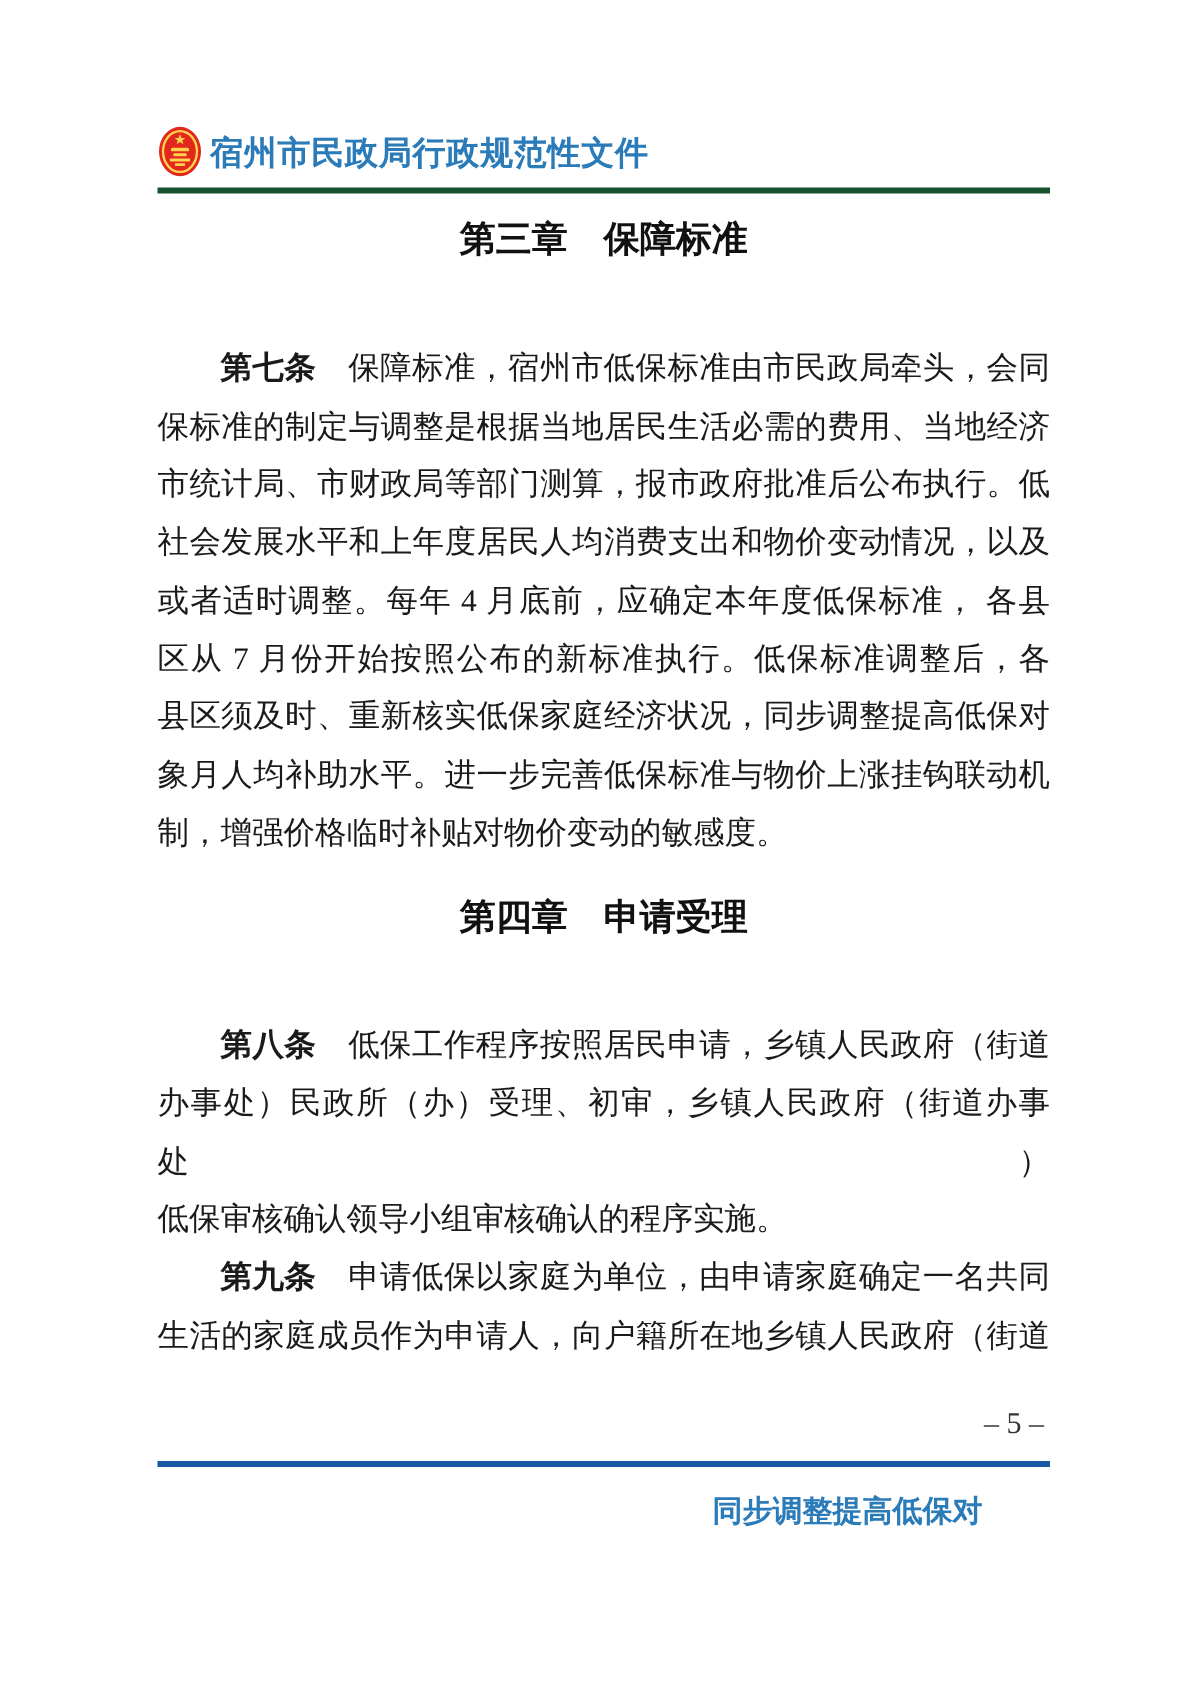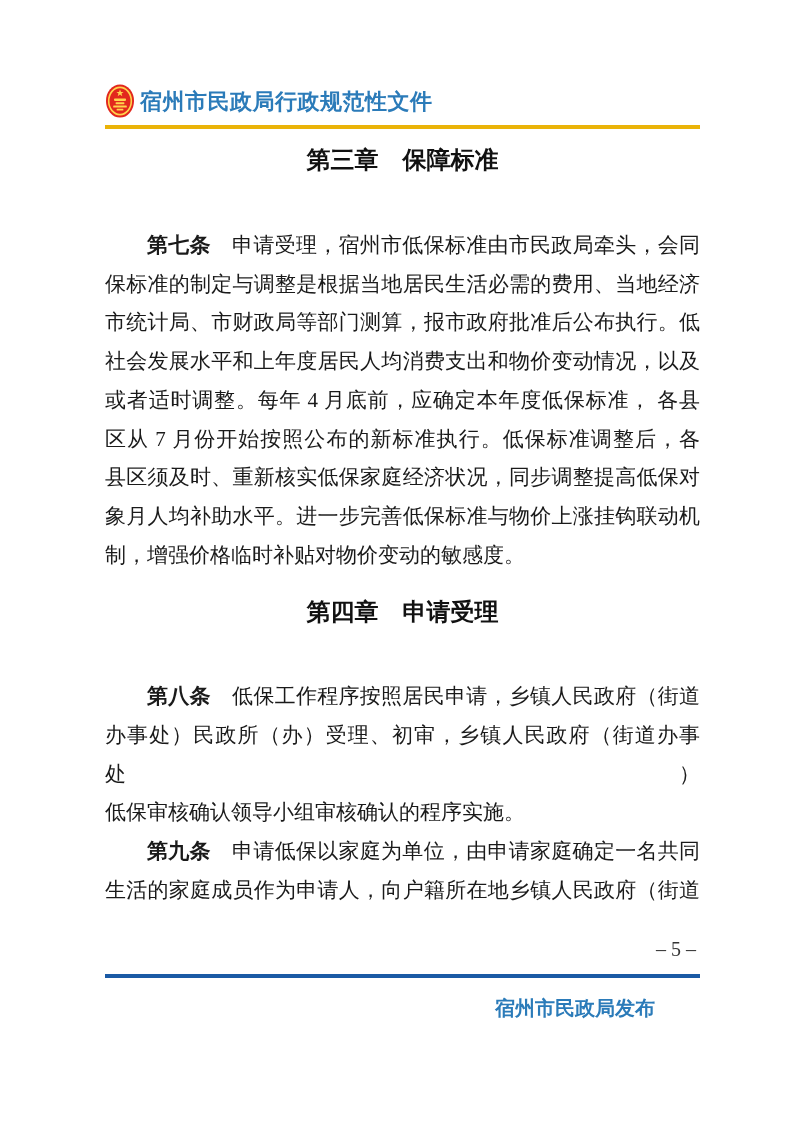--- a/index.html
+++ b/index.html
@@ -15,21 +15,21 @@
     padding-right: 93px;
     overflow: hidden;
   }
   
   .doc-header {
     margin-top: 84px;
     display: flex;
     align-items: center;
     gap: 5px;
     padding-bottom: 5px;
-    border-bottom: 4px solid #eab308;
+    border-bottom: 4px solid #14532d;
   }
   .emblem { width: 30px; height: 36px; display: inline-block; flex: 0 0 auto; }
   .doc-header-title {
     font-family: "Liberation Sans", "DejaVu Sans", sans-serif;
     font-size: 22px;
     font-weight: bold;
     color: #2b7bb9;
     letter-spacing: 0.5px;
     white-space: nowrap;
   }
@@ -102,21 +102,21 @@
         <rect x="8.2" y="21.6" width="13.6" height="2" rx="0.6" fill="#ffd34d"></rect>
         <rect x="11.6" y="24.8" width="6.8" height="1.8" rx="0.6" fill="#ffd34d"></rect>
       </svg>
     </span>
     <span class="doc-header-title">宿州市民政局行政规范性文件</span>
   </div>
 
   <h2 class="chapter chapter-3">第三章　保障标准</h2>
 
   <div class="para para-7">
-    <div class="line first"><span class="article-label">第七条</span><span>　申请受理，宿州市低保标准由市民政局牵头，会同</span></div>
+    <div class="line first"><span class="article-label">第七条</span><span>　保障标准，宿州市低保标准由市民政局牵头，会同</span></div>
     <div class="line">保标准的制定与调整是根据当地居民生活必需的费用、当地经济</div>
     <div class="line">市统计局、市财政局等部门测算，报市政府批准后公布执行。低</div>
     <div class="line">社会发展水平和上年度居民人均消费支出和物价变动情况，以及</div>
     <div class="line">或者适时调整。每年 4 月底前，应确定本年度低保标准， 各县</div>
     <div class="line">区从 7 月份开始按照公布的新标准执行。低保标准调整后，各</div>
     <div class="line">县区须及时、重新核实低保家庭经济状况，同步调整提高低保对</div>
     <div class="line">象月人均补助水平。进一步完善低保标准与物价上涨挂钩联动机</div>
     <div class="line lastline">制，增强价格临时补贴对物价变动的敏感度。</div>
   </div>
 
@@ -133,16 +133,16 @@
     <div class="line">生活的家庭成员作为申请人，向户籍所在地乡镇人民政府（街道</div>
   </div>
 
   <div class="pagenum-row">
     <span>– 5 –</span>
   </div>
 
   <div class="bottom-rule"></div>
 
   <div class="doc-footer">
-    <span>宿州市民政局发布</span>
+    <span>同步调整提高低保对</span>
   </div>
 
 </div>
 
 </body></html>

